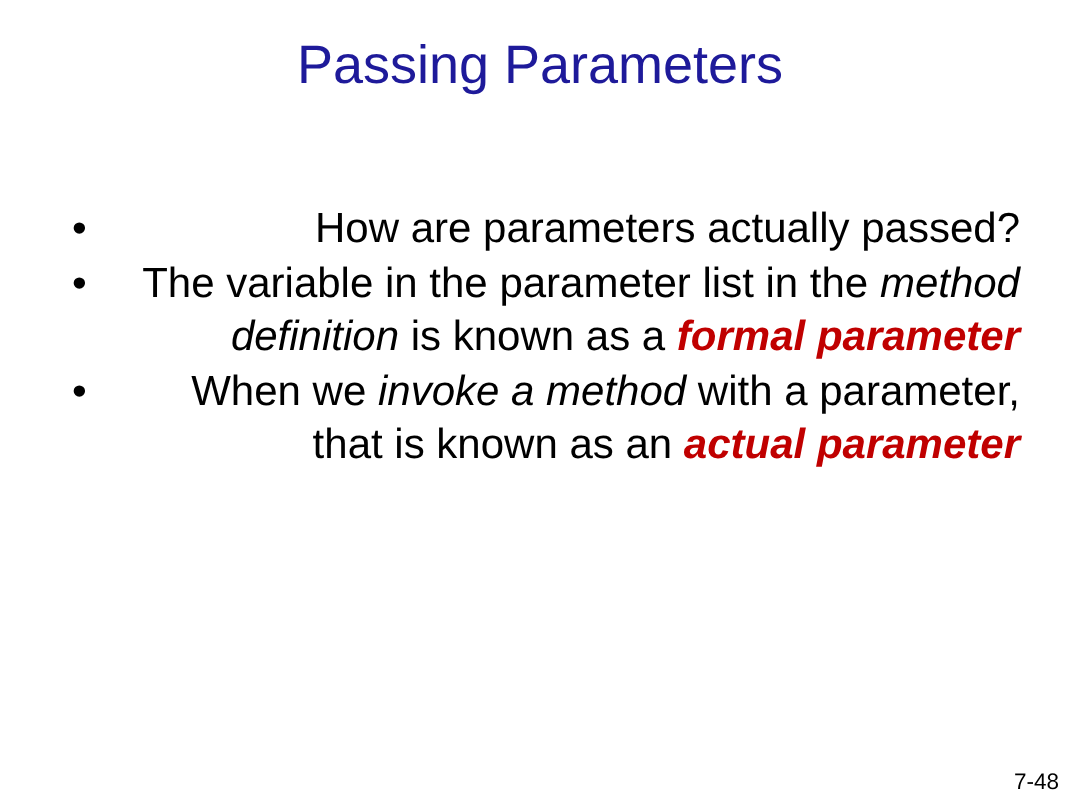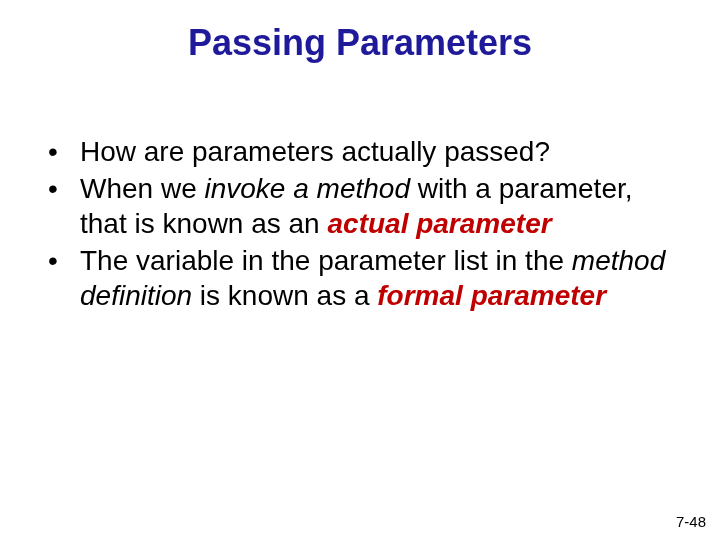--- a/index.html
+++ b/index.html
@@ -17,32 +17,33 @@
     width: 720px;
     height: 540px;
     position: relative;
     box-sizing: border-box;
   }
   .title {
     text-align: center;
     font-size: 36px;
     color: #1e1a9a;
     padding-top: 22px;
-    font-weight: bold;
+    font-weight: normal;
     margin: 0;
   }
   .body {
     padding: 70px 40px 0 40px;
     font-size: 28px;
     line-height: 1.25;
   }
   ul.bullets {
     list-style: none;
     margin: 0;
     padding: 0;
+    text-align: right;
   }
   ul.bullets > li {
     position: relative;
     padding-left: 40px;
     margin-bottom: 2px;
   }
   ul.bullets > li::before {
     content: "•";
     position: absolute;
     left: 8px;
@@ -67,23 +68,23 @@
 <div class="slide">
 
   <h1 class="title">Passing Parameters</h1>
 
   <div class="body">
     <ul class="bullets">
       <li>
         <span>How are parameters actually passed?</span>
       </li>
       <li>
-        <span>When we </span><span class="italic">invoke a method</span><span> with a parameter, that is known as an </span><span class="bolditalic-red">actual parameter</span>
+        <span>The variable in the parameter list in the </span><span class="italic">method definition</span><span> is known as a </span><span class="bolditalic-red">formal parameter</span>
       </li>
       <li>
-        <span>The variable in the parameter list in the </span><span class="italic">method definition</span><span> is known as a </span><span class="bolditalic-red">formal parameter</span>
+        <span>When we </span><span class="italic">invoke a method</span><span> with a parameter, that is known as an </span><span class="bolditalic-red">actual parameter</span>
       </li>
     </ul>
   </div>
 
   <div class="pagenum">7-48</div>
 
 </div>
 
 </body></html>

